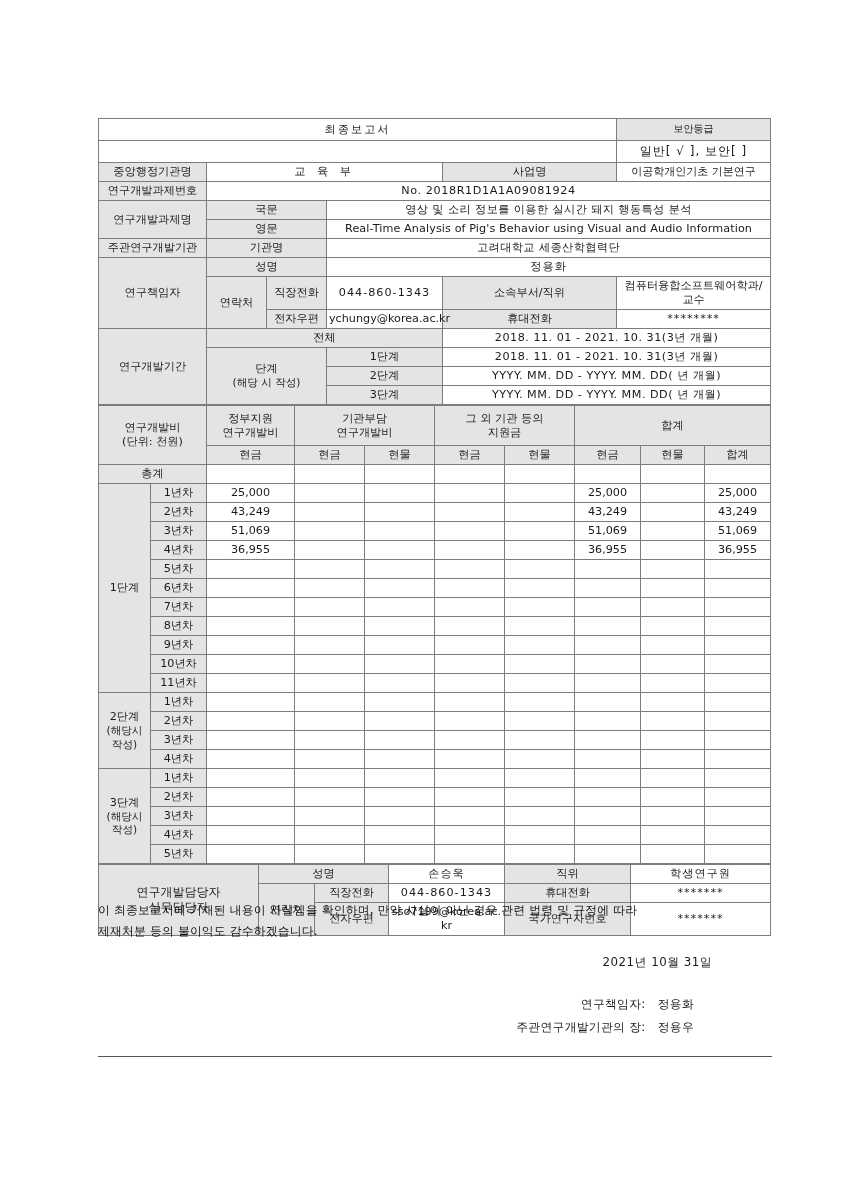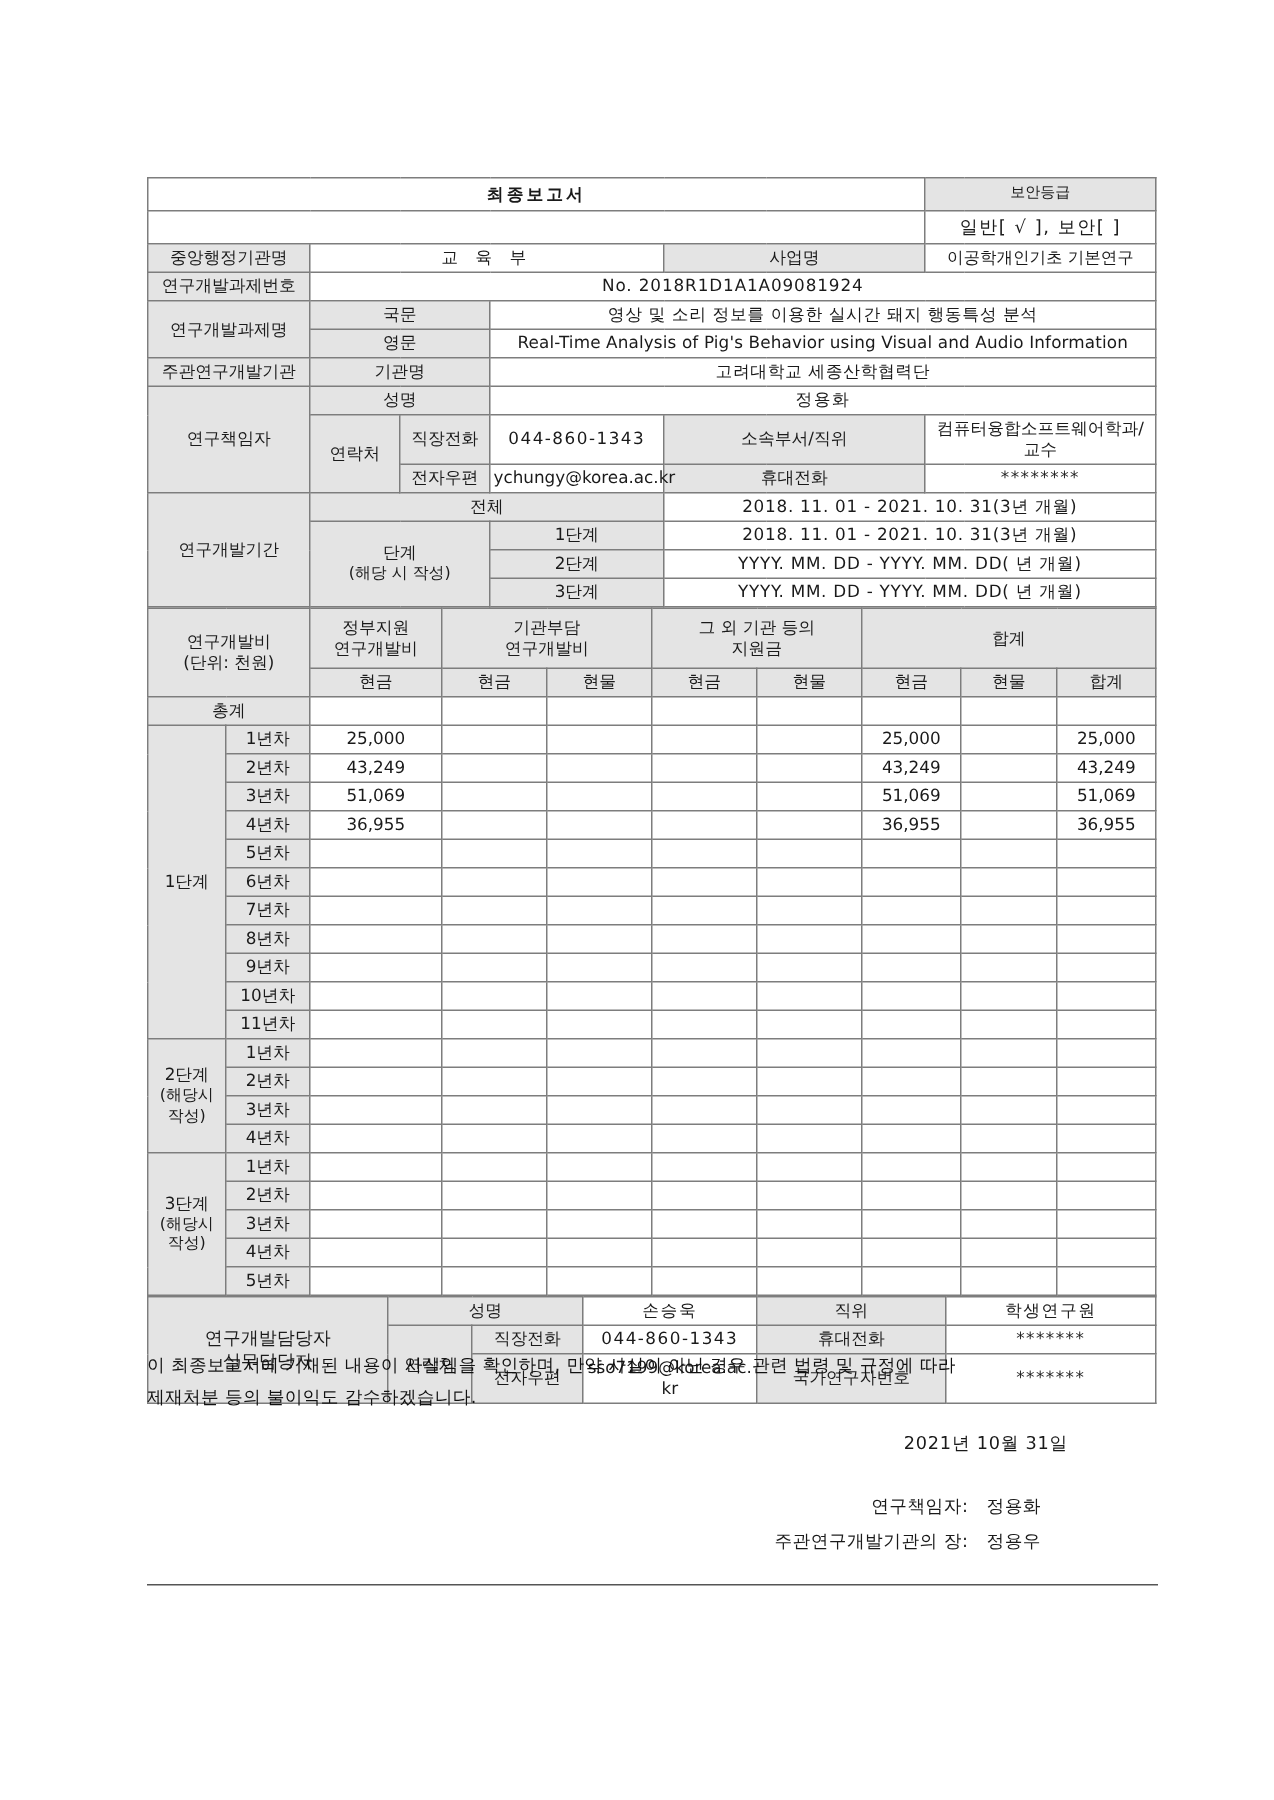--- a/index.html
+++ b/index.html
@@ -31,21 +31,21 @@
     box-sizing: border-box;
     word-break: keep-all;
   }
   .gray { background: #e4e4e4; }
   .white { background: #ffffff; }
   .nb-l { border-left: none; }
   .nb-b { border-bottom: none; }
   .nb-t { border-top: none; }
 
   .title-cell {
-    font-size: 21px; font-weight: bold; letter-spacing: 2px;
+    font-size: 21px; font-weight: normal; letter-spacing: 2px;
     height: 44px; border-left:none; border-top:1px solid #555; border-bottom:none;
     background:#fff;
   }
   .sec-head { font-size: 12px; height: 22px; }
   .sec-val  { font-size: 12px; height: 22px; letter-spacing: 1px;}
   .tall { height: 26px; }
   .t18 { height: 20px; }
 
   .sp-wide { letter-spacing: 4px; }
   .small-en { font-size: 8.6px; letter-spacing: .1px; }

